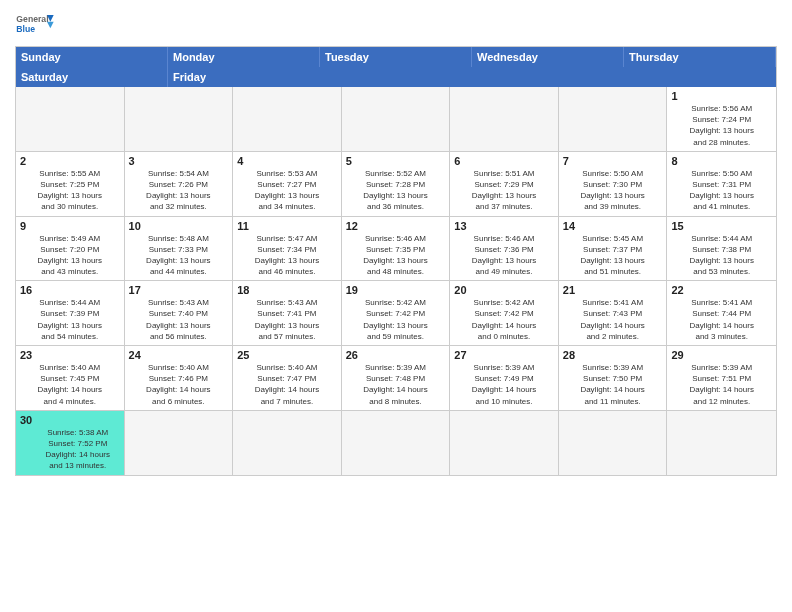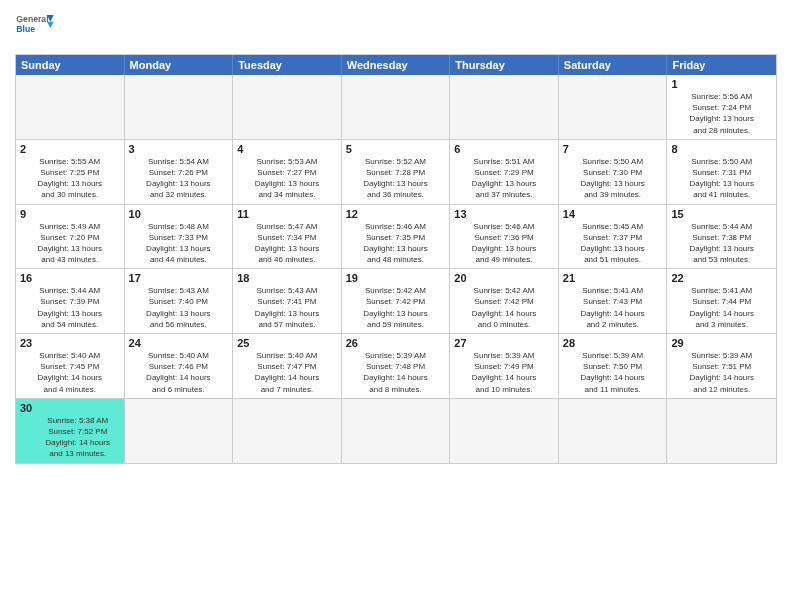--- a/index.html
+++ b/index.html
@@ -9,21 +9,20 @@
       width: 792px;
       height: 612px;
       overflow: hidden;
     }
     .page {
       width: 792px;
       height: 472px;
       padding: 10px 15px;
       display: flex;
       flex-direction: column;
-      gap: 8px;
     }
     .header {
       display: flex;
       justify-content: space-between;
       align-items: flex-start;
       margin-bottom: 6px;
     }
     .logo {
       display: flex;
       flex-direction: column;
@@ -46,21 +45,21 @@
       color: #444;
     }
     .calendar {
       flex: 1;
       display: flex;
       flex-direction: column;
       border: 1px solid #ccc;
     }
     .day-headers {
       display: grid;
-      grid-template-columns: repeat(7, 1fr);
+      grid-template-columns: repeat(5, 1fr);
       background: #3b6dbf;
     }
     .day-header {
       color: #fff;
       font-size: 11px;
       font-weight: bold;
       padding: 4px 5px;
       text-align: left;
       border-right: 1px solid #5a85d0;
     }

